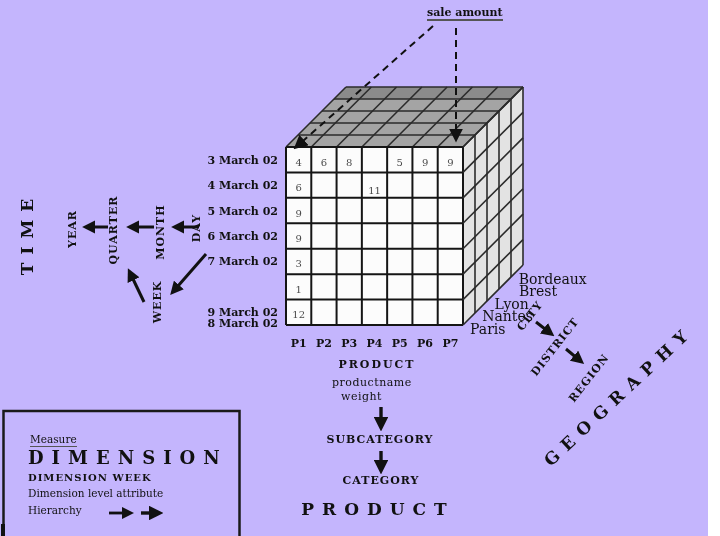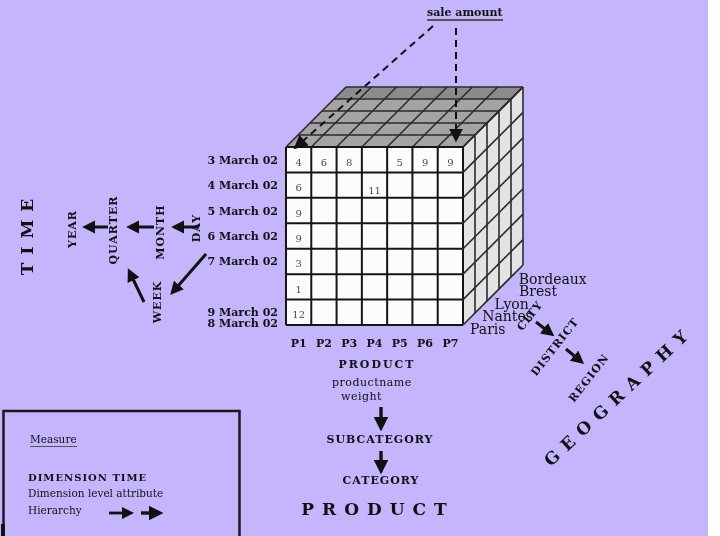--- a/index.html
+++ b/index.html
@@ -129,21 +129,22 @@
   <span class="abs lvl ctr" style="left:380px;top:434px;">SUBCATEGORY</span>
   <span class="abs lvl ctr" style="left:381px;top:475px;">CATEGORY</span>
   <span class="abs bigdim ctr" style="left:378px;top:501px;">PRODUCT</span>
 
   <span class="abs lvl rotg" style="left:530px;top:316px;">CITY</span>
   <span class="abs lvl rotg" style="left:555px;top:347px;">DISTRICT</span>
   <span class="abs lvl rotg" style="left:589px;top:378px;">REGION</span>
   <span class="abs bigdim rotgg" style="left:619px;top:396px;">GEOGRAPHY</span>
 
   <span class="abs leg1 underl" style="left:30px;top:434px;border-bottom-width:1.5px;">Measure</span>
-  <span class="abs leg-lvl" style="left:28px;top:473px;">DIMENSION TIME</span>
+  <span class="abs leg-dim" style="left:28px;top:449px;">DIMENSION</span>
+  <span class="abs leg-lvl" style="left:28px;top:473px;">DIMENSION WEEK</span>
   <span class="abs leg1" style="left:28px;top:488px;">Dimension level attribute</span>
   <span class="abs leg1" style="left:28px;top:505px;">Hierarchy</span>
 <span class="date" style="top: 153.714px;">3 March 02</span>
     <span class="date" style="top: 179.143px;">4 March 02</span>
     <span class="date" style="top: 204.571px;">5 March 02</span>
     <span class="date" style="top: 230px;">6 March 02</span>
     <span class="date" style="top: 255.429px;">7 March 02</span>
     <span class="date" style="top: 280.857px; margin-top: 36px;">8 March 02</span>
     <span class="date" style="top: 306.286px;">9 March 02</span>
     <span class="pmem" style="left: 298.643px; top: 337px;">P1</span>

